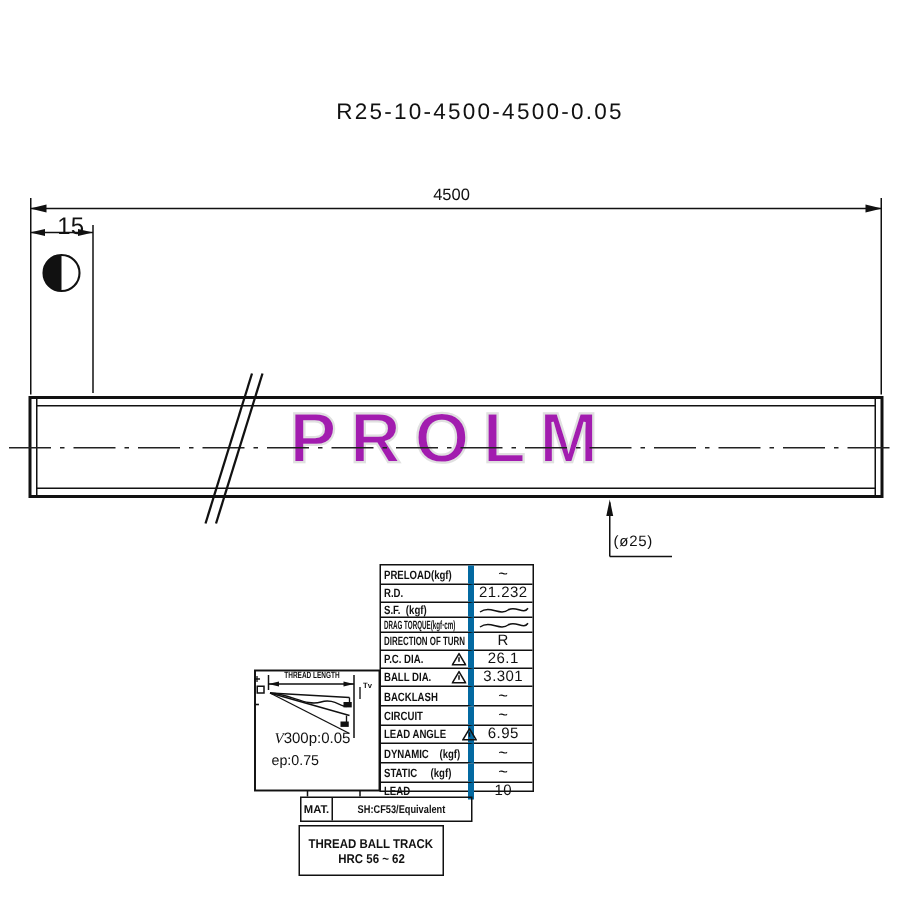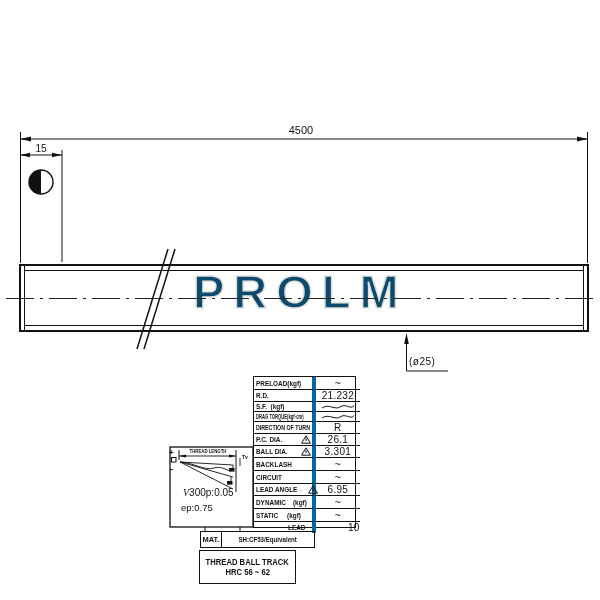--- a/index.html
+++ b/index.html
@@ -1,35 +1,35 @@
 <!DOCTYPE html>
 <html><head>
 <meta charset="utf-8">
 <style>
   html,body{margin:0;padding:0;background:#fff;}
   #page{position:relative;width:600px;height:600px;background:#fff;overflow:hidden;
         font-family:"Liberation Sans",sans-serif;color:#111;}
   .abs{position:absolute;}
   
   #watermark{left:193px;top:264px;font-size:47px;font-weight:bold;letter-spacing:9px;
-             color:#0c4a6e;-webkit-text-stroke:1.5px #e0e0e0;z-index:1;user-select:none;}
+             color:#a21caf;-webkit-text-stroke:1.5px #e0e0e0;z-index:1;user-select:none;}
   
   #title{left:170px;top:66px;width:300px;text-align:center;font-size:15px;letter-spacing:1.5px;z-index:3;}
   #dim4500{left:246px;top:124px;width:110px;text-align:center;font-size:11px;z-index:3;}
-  #dim15{left:26px;top:143px;width:30px;text-align:center;font-size:10px;z-index:3;}
+  #dim15{left:26px;top:143px;width:30px;text-align:right;font-size:16px;z-index:3;}
   #dia25{left:409px;top:356px;font-size:10px;letter-spacing:0.5px;z-index:3;}
   svg.linework{left:0;top:0;z-index:2;}
   
   #spec{left:253px;top:376px;width:103px;height:152px;border:1.5px solid #111;box-sizing:border-box;
         display:grid;grid-template-columns:62px 1fr;grid-template-rows:repeat(13,1fr);z-index:3;background:transparent;}
   #spec .lc{border-right:4px solid #0369a1;border-bottom:1px solid #111;display:flex;align-items:center;
             padding-left:2px;overflow:visible;}
   #spec .vc{border-bottom:1px solid #111;display:flex;align-items:center;justify-content:center;
             font-size:10px;letter-spacing:0.3px;}
-  #spec .row13{border-bottom:none;margin-left:32px;}
+  #spec .row13{border-bottom:none;}
   #spec .lbl{font-size:8px;font-weight:700;white-space:pre;transform:scaleX(0.8);transform-origin:0 50%;}
   #spec .xc  .lbl{transform:scaleX(0.66);}
   #spec .xc2 .lbl{transform:scaleX(0.52);}
   #spec .flag{margin-left:auto;margin-right:1px;display:flex;align-items:center;}
   #spec .tilde{font-size:11px;}
   
   #insetHead{left:180px;top:448px;width:56px;text-align:center;font-size:6px;font-weight:700;
              white-space:nowrap;transform:scaleX(0.72);transform-origin:50% 50%;background:#fff;z-index:4;line-height:7px;}
   #plusMark{left:169px;top:448px;font-size:8px;font-weight:700;z-index:3;}
   #minusMark{left:170px;top:464px;font-size:9px;font-weight:700;z-index:3;}
@@ -117,20 +117,21 @@
       <line x1="233" y1="465" x2="233" y2="471" stroke-width="0.9"></line>
       <line x1="231" y1="477" x2="231" y2="483" stroke-width="0.9"></line>
       <rect x="229" y="468" width="5.5" height="3.6" fill="#111" stroke="none"></rect>
       <rect x="227" y="481" width="5.5" height="3.6" fill="#111" stroke="none"></rect>
 
       <line x1="205" y1="527" x2="205" y2="531" stroke-width="1"></line>
       <line x1="240" y1="527" x2="240" y2="531" stroke-width="1"></line>
     </g>
   </svg>
 
+  <div id="title" class="abs">R25-10-4500-4500-0.05</div>
   <div id="dim4500" class="abs">4500</div>
   <div id="dim15" class="abs">15</div>
   <div id="dia25" class="abs">(ø25)</div>
 
   <div id="insetHead" class="abs">THREAD LENGTH</div>
   <div id="plusMark" class="abs">+</div>
   <div id="minusMark" class="abs">-</div>
   <div id="tvLabel" class="abs">Tv</div>
   <div id="v300" class="abs"><span class="it">V</span><span>300p:0.05</span></div>
   <div id="ep" class="abs">ep:0.75</div>

